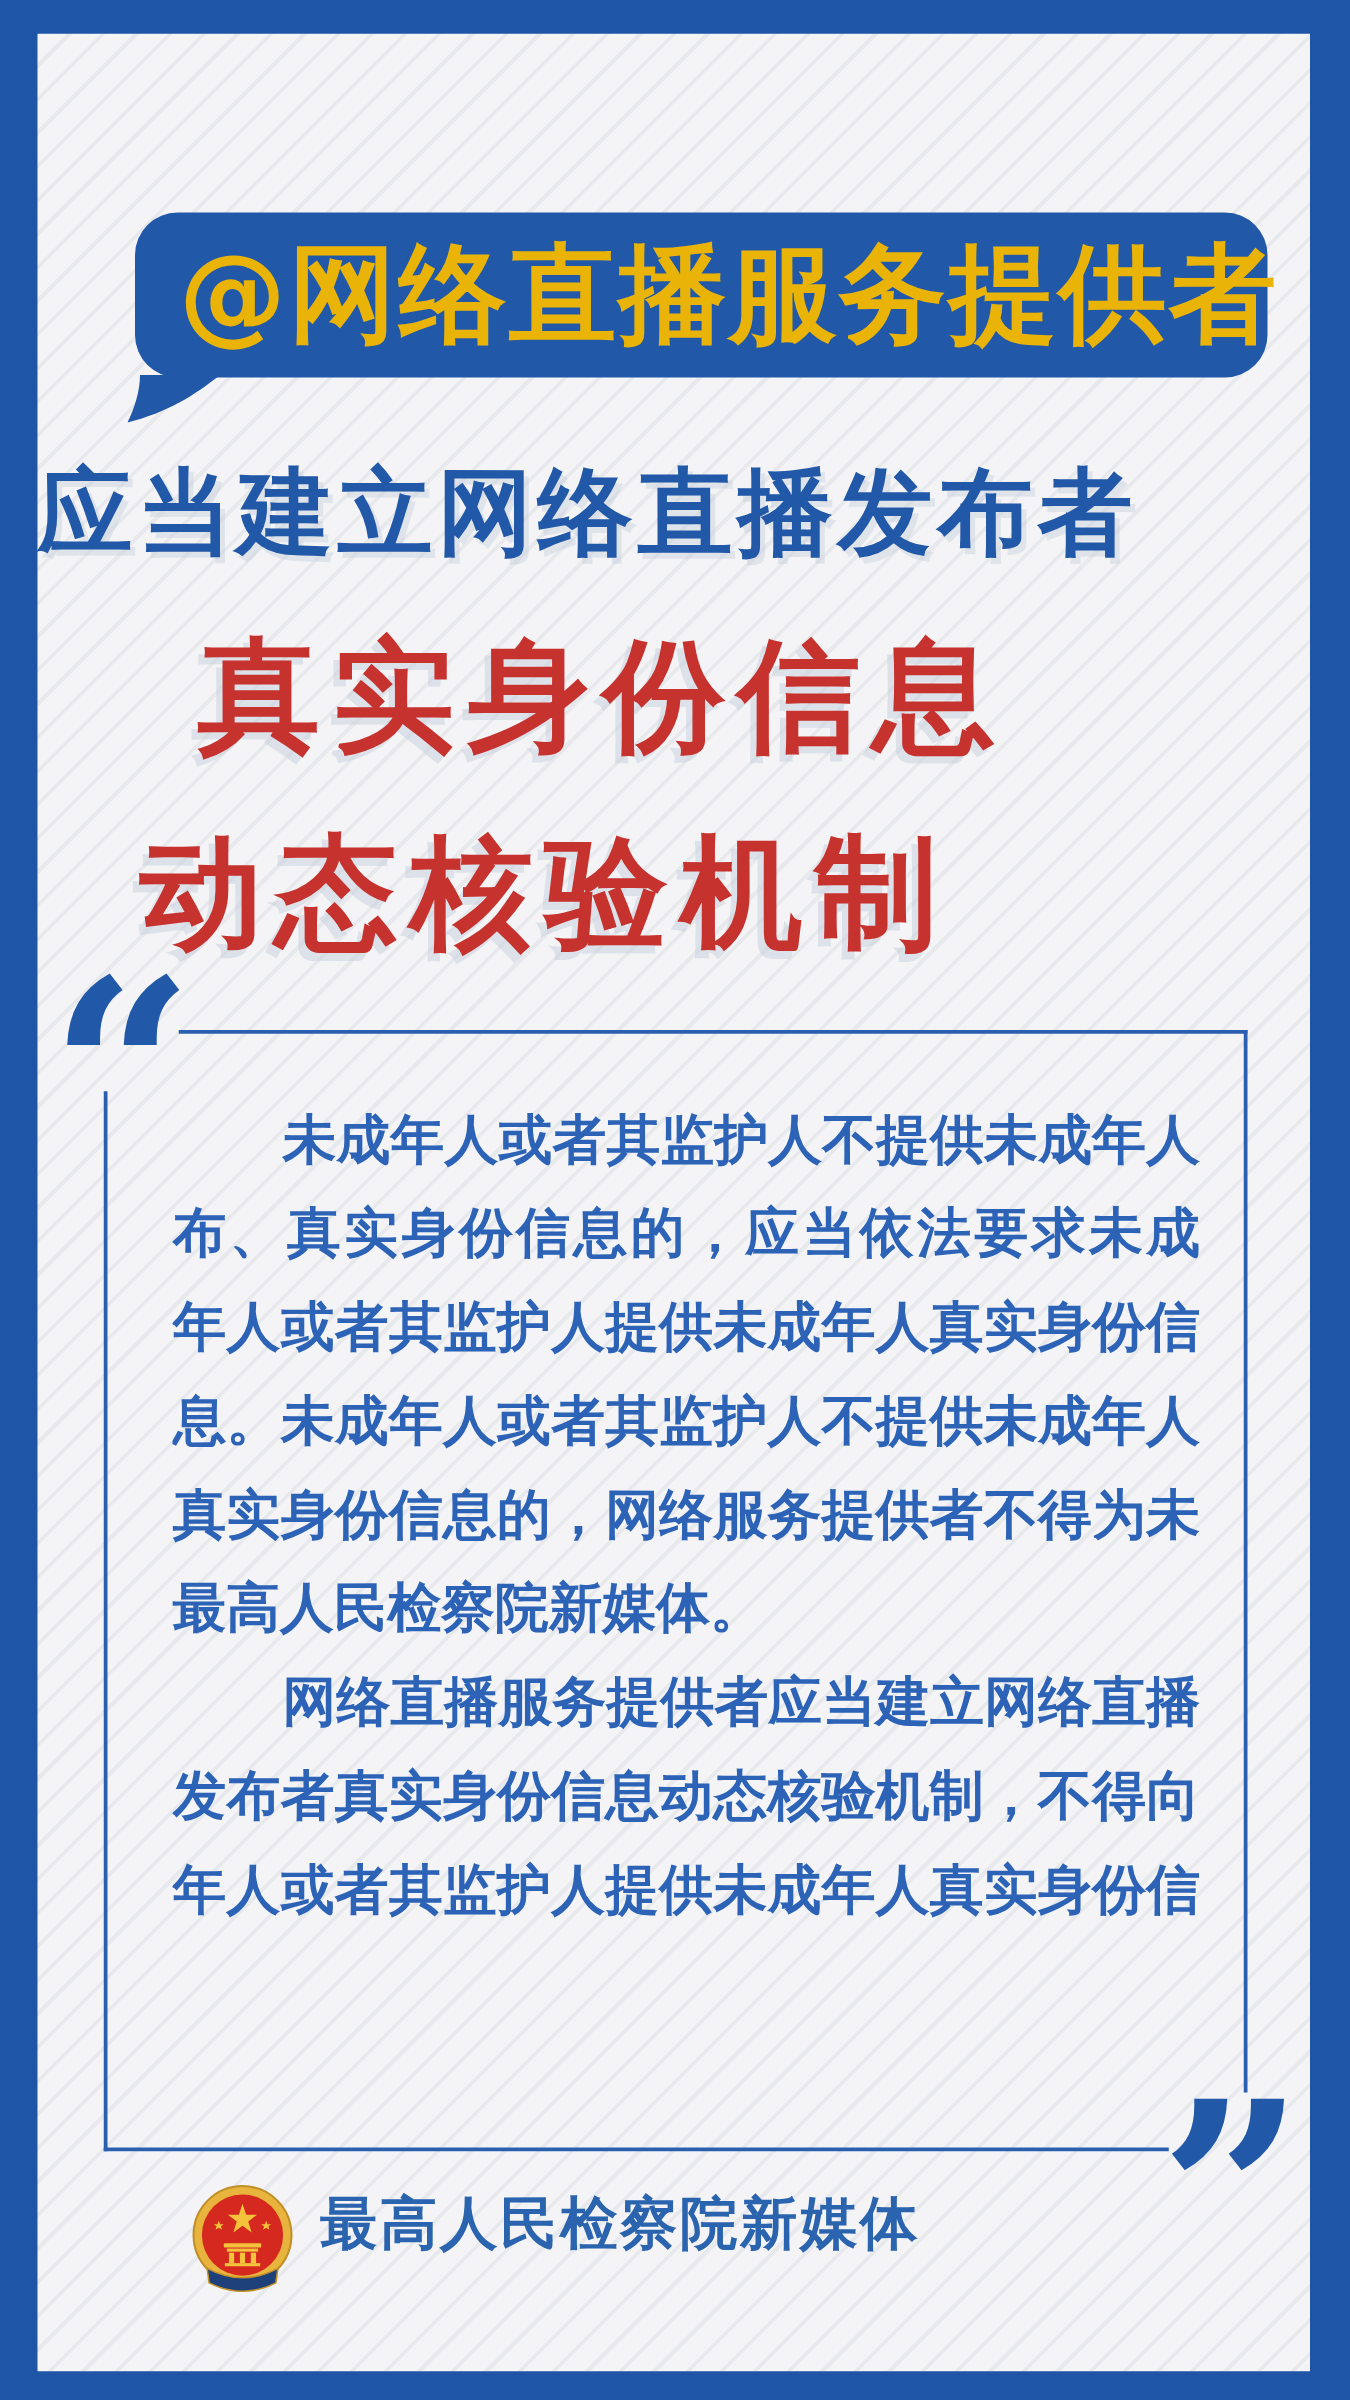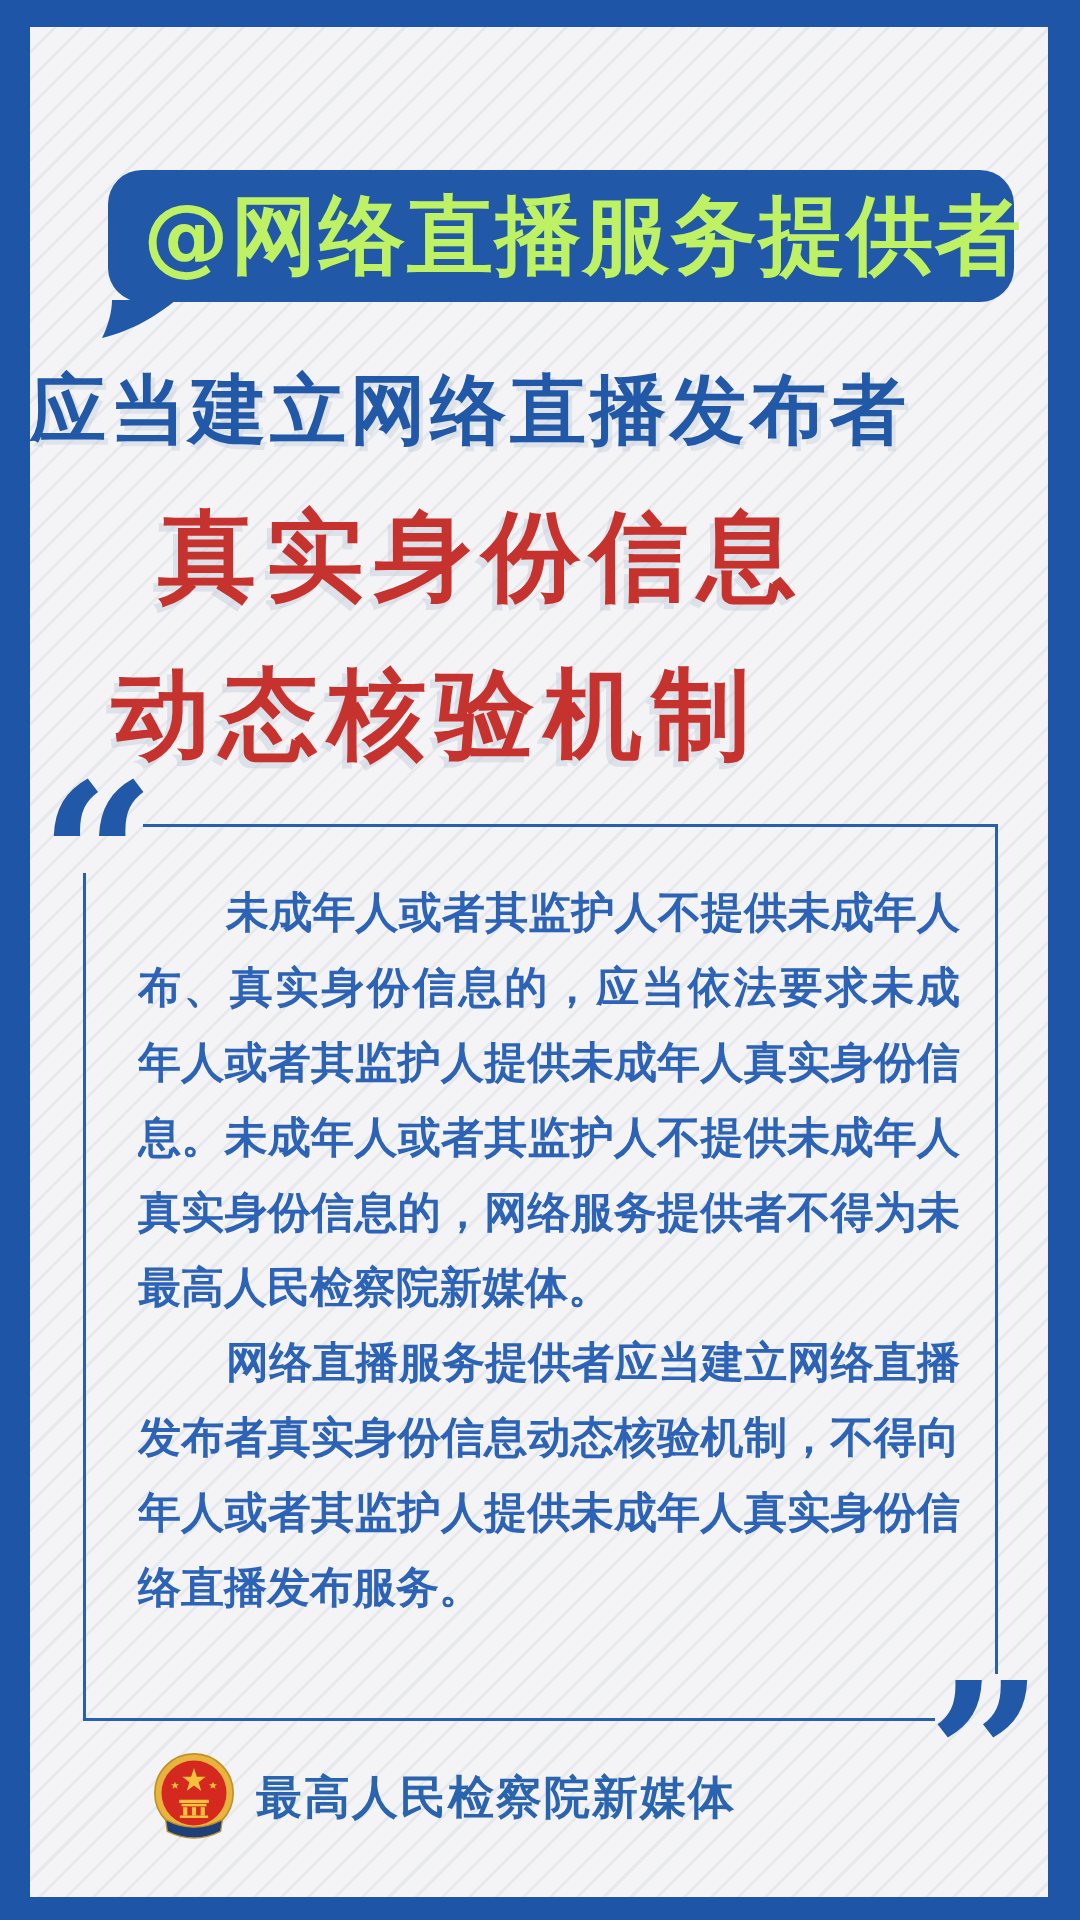--- a/index.html
+++ b/index.html
@@ -22,21 +22,21 @@
   .edge-right{left:1048px;top:0;width:32px;height:1920px;}
   .edge-bottom{left:0;top:1897px;width:1080px;height:23px;}
 
   
   .bubble{
     position:absolute;left:108px;top:170px;width:906px;height:132px;
     background:#2158a8;border-radius:34px;
     display:flex;align-items:center;justify-content:center;
   }
   .bubble-text{
-    color:#bef264;font-family:"DejaVu Sans", sans-serif;
+    color:#eab308;font-family:"DejaVu Sans", sans-serif;
     font-weight:800;font-size:86px;letter-spacing:2px;white-space:nowrap;margin-left:44px;
   }
   .bubble-tail{position:absolute;left:102px;top:300px;width:74px;height:40px;}
 
   .subtitle{
     position:absolute;left:30px;top:360px;width:810px;
     text-align:center;color:#2158a8;
     font-family:"DejaVu Sans", sans-serif;font-weight:800;
     font-size:76px;letter-spacing:4px;white-space:nowrap;
     text-shadow:4px 5px 0 rgba(198,206,220,0.45);
@@ -70,21 +70,21 @@
     font-size:43px;
   }
   .qrow{height:75px;line-height:75px;white-space:nowrap;}
   .stretch{text-align:justify;text-align-last:justify;white-space:normal;overflow:hidden;}
   .indent{padding-left:88px;}
   .attr-row{text-align:right;padding-right:26px;white-space:nowrap;}
 
   
   .footer{
     position:absolute;left:30px;top:1748px;width:828px;height:100px;
-    display:flex;align-items:center;justify-content:center;gap:20px;
+    display:flex;align-items:flex-start;justify-content:center;gap:20px;
   }
   .brand{
     color:#2b64ae;font-family:"DejaVu Sans", sans-serif;font-weight:700;
     font-size:46px;letter-spacing:2px;white-space:nowrap;
   }
 </style>
 </head>
 <body>
 
 <div class="poster">
@@ -117,21 +117,20 @@
   <div class="quote-body">
     <div class="qrow stretch indent">未成年人或者其监护人不提供未成年人</div>
     <div class="qrow stretch">布、真实身份信息的，应当依法要求未成</div>
     <div class="qrow stretch">年人或者其监护人提供未成年人真实身份信</div>
     <div class="qrow stretch">息。未成年人或者其监护人不提供未成年人</div>
     <div class="qrow stretch">真实身份信息的，网络服务提供者不得为未</div>
     <div class="qrow">最高人民检察院新媒体。</div>
     <div class="qrow stretch indent">网络直播服务提供者应当建立网络直播</div>
     <div class="qrow stretch">发布者真实身份信息动态核验机制，不得向</div>
     <div class="qrow stretch">年人或者其监护人提供未成年人真实身份信</div>
-    <div class="qrow">络直播发布服务。</div>
   </div>
 
   <div class="footer">
     <svg width="84" height="90" viewBox="0 0 100 108" xmlns="http://www.w3.org/2000/svg">
       <circle cx="50" cy="48" r="47" fill="#e9b43d" stroke="#c08f27" stroke-width="2"></circle>
       <circle cx="50" cy="48" r="39" fill="#d5281e"></circle>
       <polygon fill="#f5c23c" points="50,18 53.5,28.5 64,28.5 55.5,35 58.8,45.5 50,39 41.2,45.5 44.5,35 36,28.5 46.5,28.5"></polygon>
       <polygon fill="#f5c23c" points="27,34 28.6,38 33,38 29.6,40.6 30.8,44.8 27,42.2 23.2,44.8 24.4,40.6 21,38 25.4,38" transform="scale(0.8) translate(7,9)"></polygon>
       <polygon fill="#f5c23c" points="73,34 74.6,38 79,38 75.6,40.6 76.8,44.8 73,42.2 69.2,44.8 70.4,40.6 67,38 71.4,38" transform="scale(0.8) translate(18,9)"></polygon>
       <g fill="#f5c23c">

